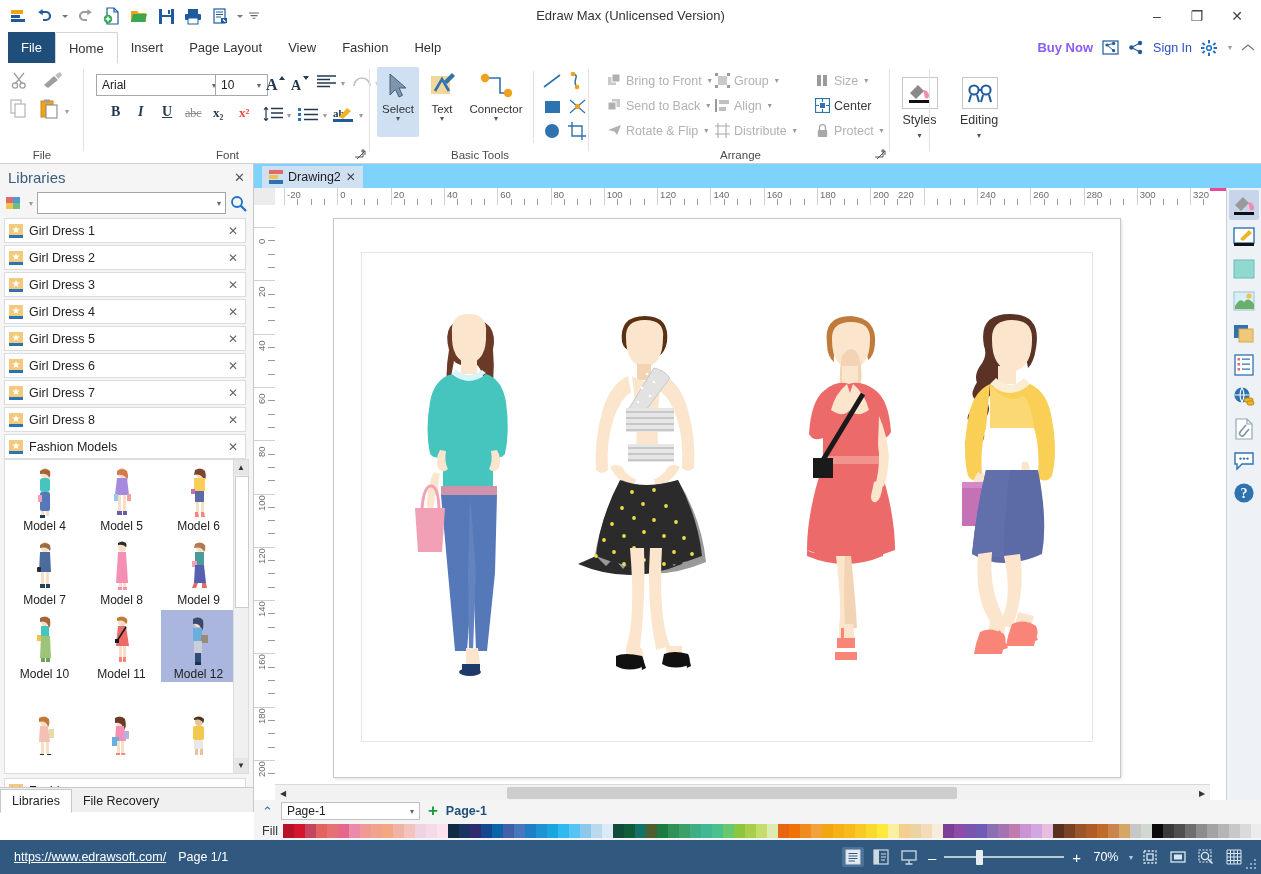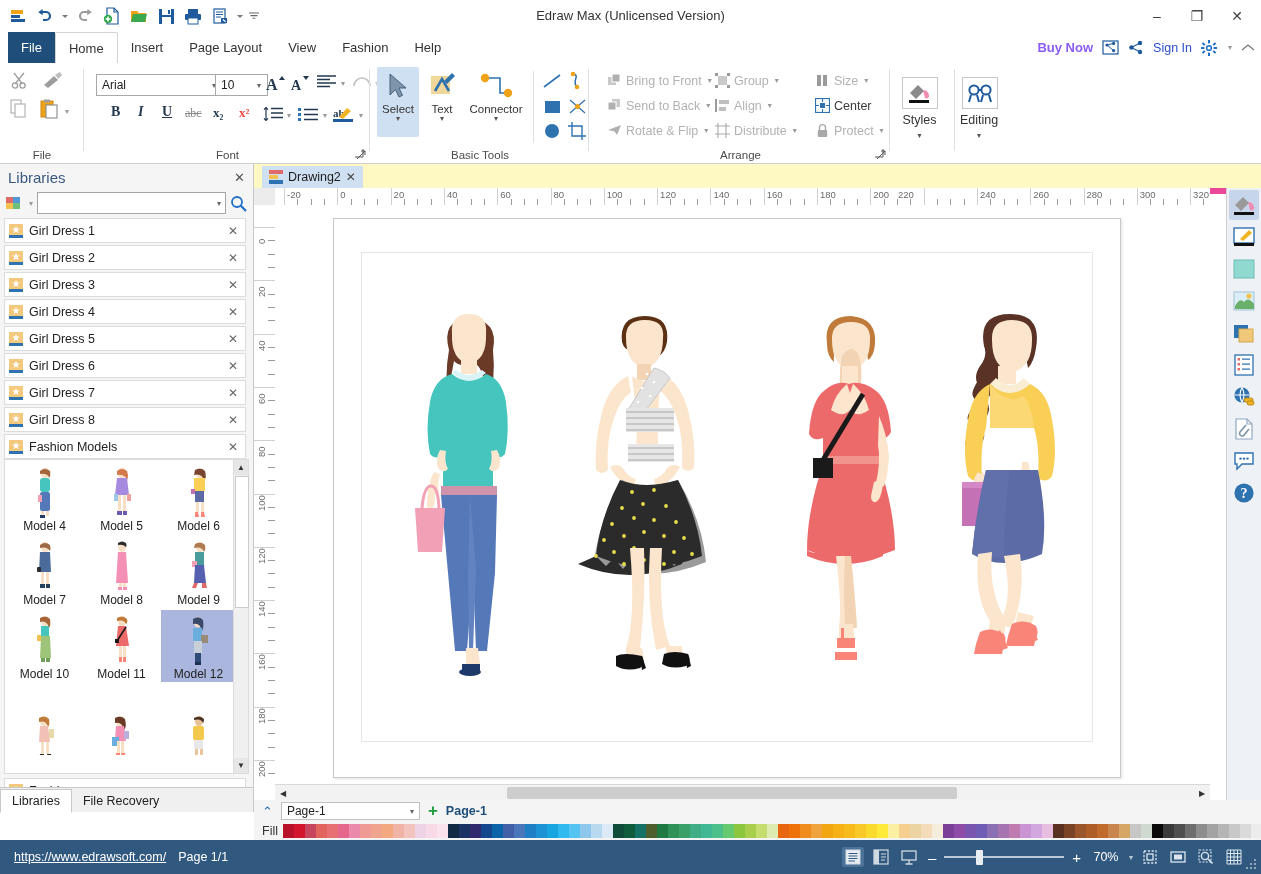--- a/index.html
+++ b/index.html
@@ -71,21 +71,21 @@
   .sgscroll{position:absolute;right:4px;top:295px;width:16px;height:315px;background:#f0f0f0;border:1px solid #dcdcdc;box-sizing:border-box;}
   .sgscroll .ar{height:15px;display:flex;align-items:center;justify-content:center;font-size:8px;color:#333;background:#e6e6e6;}
   .sgscroll .thumbbar{position:absolute;left:1px;top:16px;width:12px;height:130px;background:#fff;border:1px solid #ccc;}
 
   .bottomlib{position:absolute;left:4px;top:614px;width:242px;height:25px;}
   .lp-tabs{position:absolute;left:0;bottom:0;width:253px;height:24px;background:#f0f0f0;border-top:1px solid #c8c8c8;display:flex;align-items:flex-end;}
   .lp-tab{height:22px;padding:0 11px;display:flex;align-items:center;font-size:12.5px;color:#222;}
   .lp-tab.active{background:#fff;border:1px solid #c8c8c8;border-bottom:1px solid #fff;margin-bottom:-1px;}
 
   
-  .doctabbar{position:absolute;left:254px;top:164px;width:1007px;height:24px;background:#fef9c3;border-bottom:6px solid #ec4899;}
+  .doctabbar{position:absolute;left:254px;top:164px;width:1007px;height:24px;background:#7dd3fc;border-bottom:3px solid #ec4899;}
   .doctab{position:absolute;left:8px;top:2px;height:22px;background:#cfe0f2;display:flex;align-items:center;padding:0 7px;font-size:12.5px;color:#1c1c1c;gap:5px;}
   .doctab .x{font-size:12px;color:#444;}
 
   .hruler{position:absolute;left:275px;top:188px;width:935px;height:17px;background:#fff;border-bottom:1px solid #cfcfcf;overflow:hidden;}
   .rtick{position:absolute;top:0;width:1px;height:6px;background:#9a9a9a;}
   .rtick.maj{height:17px;width:1px;background:#d0d0d0;}
   .rlabel{position:absolute;top:1px;font-size:9.5px;color:#6b6b6b;}
   .rcorner{position:absolute;left:254px;top:188px;width:21px;height:17px;background:#ececec;border-bottom:1px solid #cfcfcf;border-right:1px solid #cfcfcf;}
 
   .vruler{position:absolute;left:254px;top:205px;width:21px;height:578px;background:#fff;border-right:1px solid #cfcfcf;overflow:hidden;}
@@ -552,21 +552,21 @@
       <div class="grp-label">Arrange</div>
       <div class="dlg-launch">
         <svg width="11" height="11" viewBox="0 0 11 11">
             <path d="M0 8 H8 V0" fill="none" stroke="#555" stroke-width="1"></path>
             <path d="M2 10 L10 2 M10 2 V6 M10 2 H6" stroke="#555" stroke-width="1" fill="none"></path>
           </svg>
       </div>
       <div class="grp-sep" style="right:0;"></div>
     </div>
 
-    <div class="grp" style="left:891px;width:64px;">
+    <div class="grp" style="left:891px;width:39px;">
       <div style="position:absolute;left:11px;top:14px;width:34px;height:30px;border:1px solid #c7c7c7;display:flex;align-items:center;justify-content:center;">
         <svg width="26" height="22" viewBox="0 0 26 22">
             <path d="M3 11 L11 3 L17 9 L9 17 Z" fill="#8a8a8a"></path>
             <path d="M16 8 c4 0 6 3 6 6 c0 2-2 3-4 2" fill="#f28bb0"></path>
             <rect x="2" y="18" width="20" height="3" fill="#111"></rect>
           </svg>
       </div>
       <div style="position:absolute;left:0;top:50px;width:57px;text-align:center;font-size:12.5px;color:#333">Styles</div>
       <div style="position:absolute;left:0;top:68px;width:57px;text-align:center;font-size:8px;color:#555">▾</div>
       <div class="grp-sep" style="right:0;"></div>

